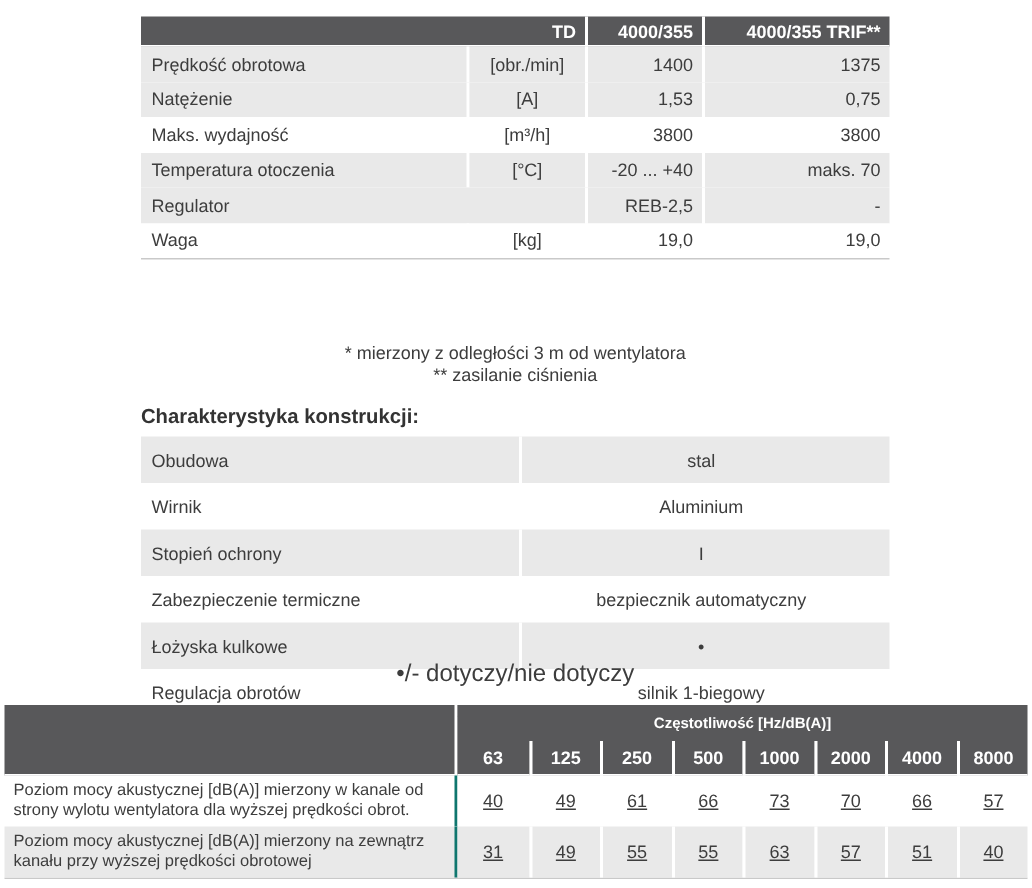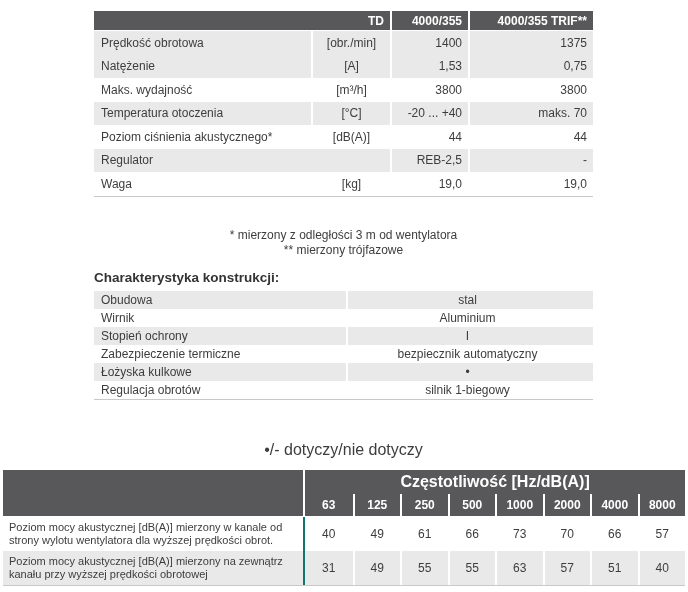--- a/index.html
+++ b/index.html
@@ -23,41 +23,41 @@
   #spec-table td.c-label { text-align:left; padding-left:7px; }
   #spec-table td.c-unit  { text-align:center; }
   #spec-table td.c-val   { text-align:right; padding-right:6px; }
 
   
   #footnotes { left:94px; top:228px; width:499px; text-align:center; font-size:12px; line-height:15px; color:#3d3d3d; }
 
   
   #constr-heading { left:94px; top:270px; font-size:13.5px; font-weight:bold; color:#333333; }
   #constr-table { left:94px; top:291px; width:499px; border-bottom:1px solid #c9c9c9; }
-  #constr-table td { height:18px; font-size:12px; color:#3d3d3d; background:#ffffff; vertical-align:middle; }
+  #constr-table td { height:31px; font-size:12px; color:#3d3d3d; background:#ffffff; vertical-align:middle; }
   #constr-table tr.row-odd td { background:#e9e9e9; }
   #constr-table td.c-label { text-align:left; padding-left:7px; border-right:2px solid #ffffff; }
   #constr-table td.c-value { text-align:center; padding-right:6px; }
 
   #legend-note { left:94px; top:441px; width:499px; text-align:center; font-size:16px; color:#3d3d3d; }
 
   
   #acoustic-table { left:3px; top:470px; width:682px; border-bottom:1px solid #c9c9c9; }
   #acoustic-table th { background:#58585a; color:#ffffff; font-weight:bold; vertical-align:middle; }
   #acoustic-table th.ac-corner { border-right:2px solid #ffffff; border-bottom:1px solid #ffffff; }
-  #acoustic-table th.ac-title  { height:24px; font-size:16px; text-align:center;margin-left:31px; }
+  #acoustic-table th.ac-title  { height:24px; font-size:10px; text-align:center;margin-left:31px; }
   #acoustic-table th.ac-freq   { height:23px; font-size:12px; text-align:center; border-bottom:1px solid #ffffff; }
   #acoustic-table th.ac-freq + th.ac-freq { border-left:2px solid #ffffff; }
   #acoustic-table td { background:#ffffff; vertical-align:middle; }
   #acoustic-table tr.row-odd td { background:#e9e9e9; }
   #acoustic-table td.ac-label {
     height:34px; font-size:11px; line-height:13.5px; text-align:left;
     padding-left:6px; padding-right:10px; border-right:2px solid #0f766e; color:#3d3d3d;
   }
-  #acoustic-table td.ac-val { font-size:12px; text-align:center; color:#3d3d3d; }
+  #acoustic-table td.ac-val { font-size:12px; text-align:center; color:#3d3d3d;text-decoration:underline; }
   #acoustic-table td.ac-val + td.ac-val { border-left:2px solid #ffffff; }
 </style>
 </head>
 <body>
 
 <table id="spec-table" class="abs">
   <colgroup>
       <col style="width:219px">
       <col style="width:79px">
       <col style="width:78px">
@@ -86,43 +86,37 @@
     <td class="c-unit div-r">[m³/h]</td>
     <td class="c-val div-r">3800</td>
     <td class="c-val">3800</td>
   </tr>
   <tr class="row-odd">
     <td class="c-label div-r">Temperatura otoczenia</td>
     <td class="c-unit div-r">[°C]</td>
     <td class="c-val div-r">-20 ... +40</td>
     <td class="c-val">maks. 70</td>
   </tr>
-  <tr>
-    <td class="c-label div-r">Poziom ciśnienia akustycznego*</td>
-    <td class="c-unit div-r">[dB(A)]</td>
-    <td class="c-val div-r">44</td>
-    <td class="c-val">44</td>
-  </tr>
   <tr class="row-odd">
     <td colspan="2" class="c-label div-r">Regulator</td>
     <td class="c-val div-r">REB-2,5</td>
     <td class="c-val">-</td>
   </tr>
   <tr>
     <td class="c-label div-r">Waga</td>
     <td class="c-unit div-r">[kg]</td>
     <td class="c-val div-r">19,0</td>
     <td class="c-val">19,0</td>
   </tr>
 </tbody>
   </table>
 
 <div id="footnotes" class="abs">
   <div>* mierzony z odległości 3 m od wentylatora</div>
-  <div>** mierzony trójfazowe</div>
+  <div>** zasilanie ciśnienia</div>
 </div>
 
 <div id="constr-heading" class="abs">Charakterystyka konstrukcji:</div>
 
 <table id="constr-table" class="abs">
   <colgroup>
       <col style="width:254px">
       <col style="width:245px">
     </colgroup>
   <tbody>

